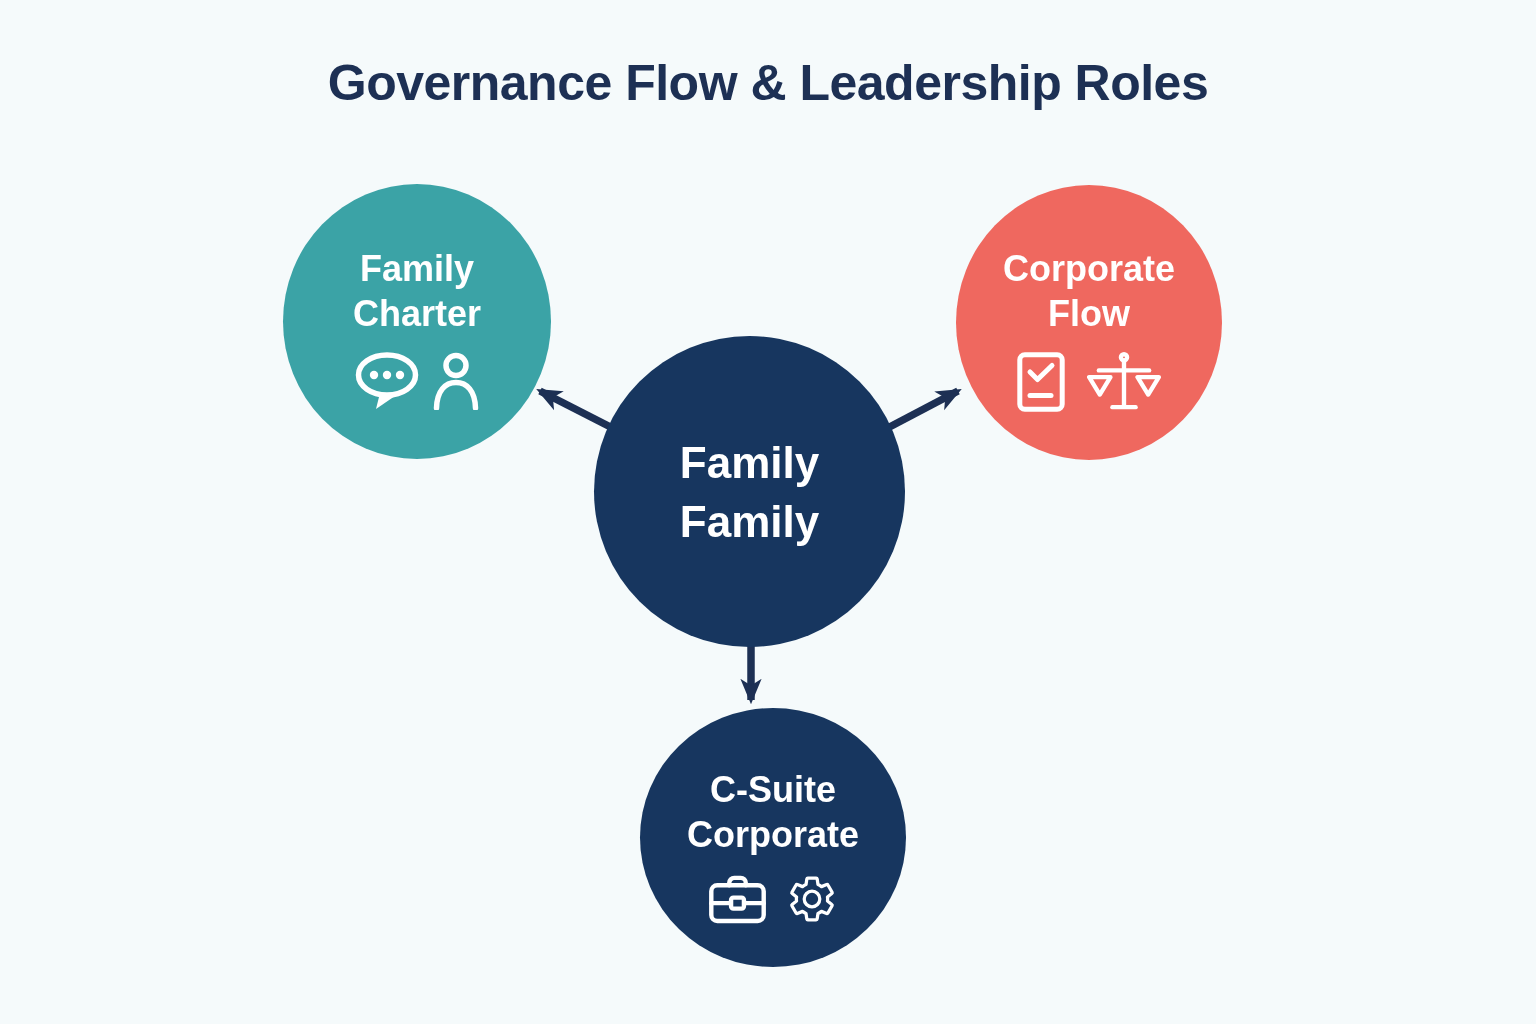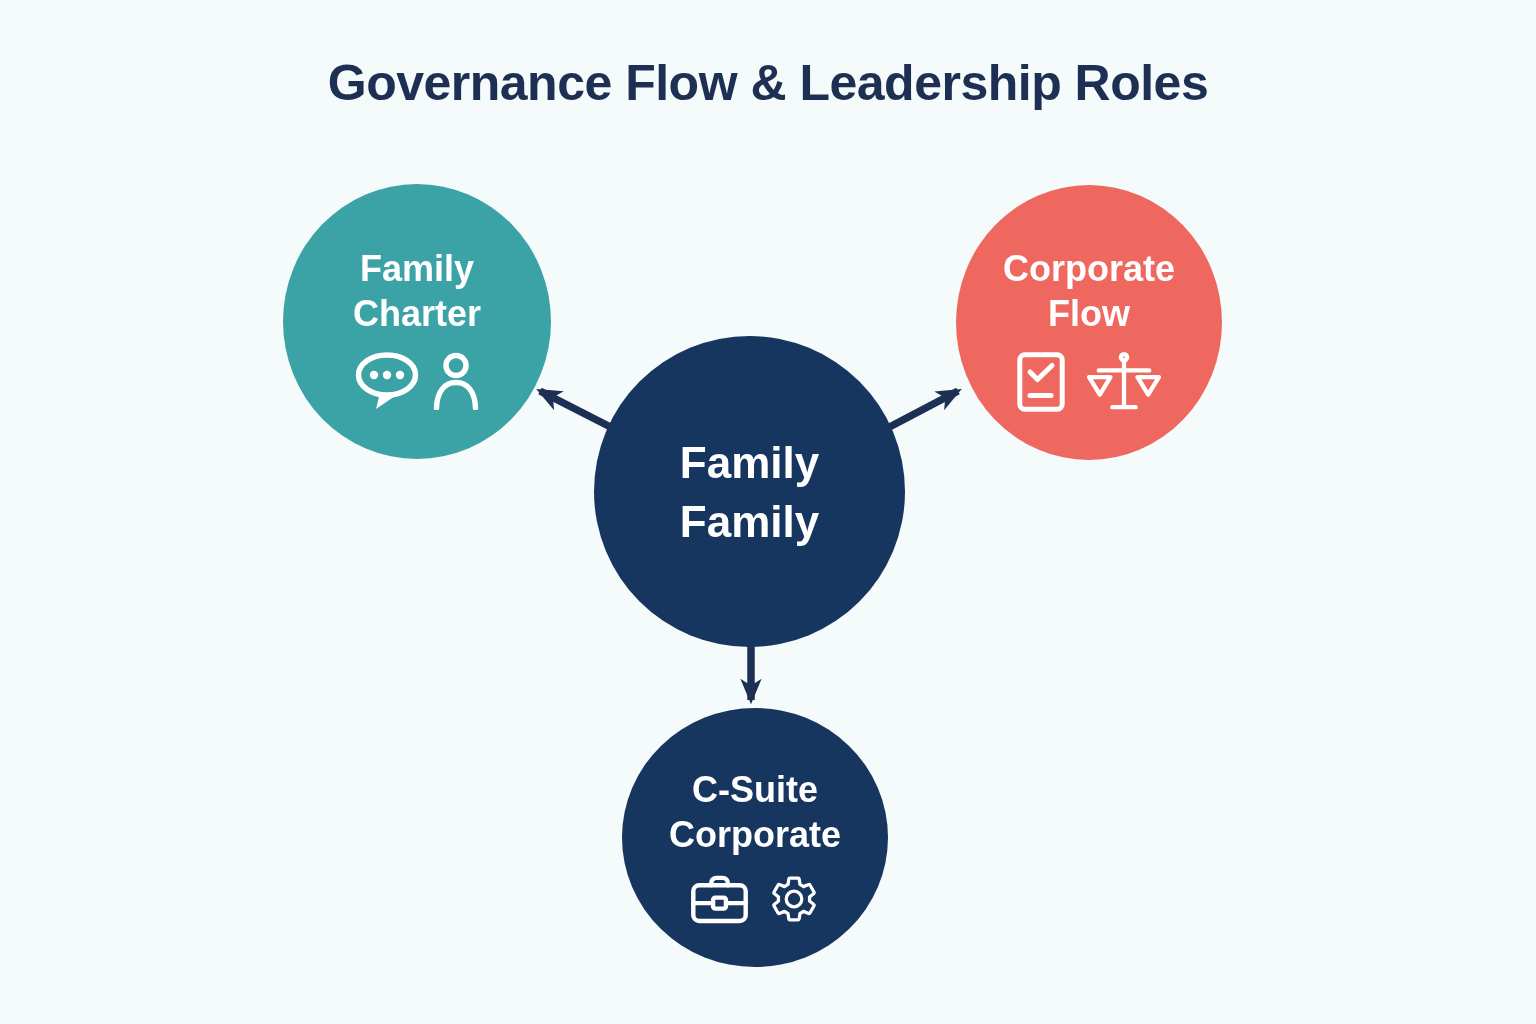--- a/index.html
+++ b/index.html
@@ -85,21 +85,21 @@
     left: 594px; top: 336px;
     width: 311px; height: 311px;
   }
   .node-center .label {
     font-size: 44px;
     line-height: 59px;
   }
 
   .node-csuite {
     background: var(--navy);
-    left: 622px; top: 708px;
+    left: 640px; top: 708px;
     width: 266px; height: 259px;
     padding-top: 16px;
   }
   .node-csuite .icons { gap: 20px; align-items: center; }
 
   .icon-stroke {
     fill: none;
     stroke: #ffffff;
     stroke-linecap: round;
     stroke-linejoin: round;

